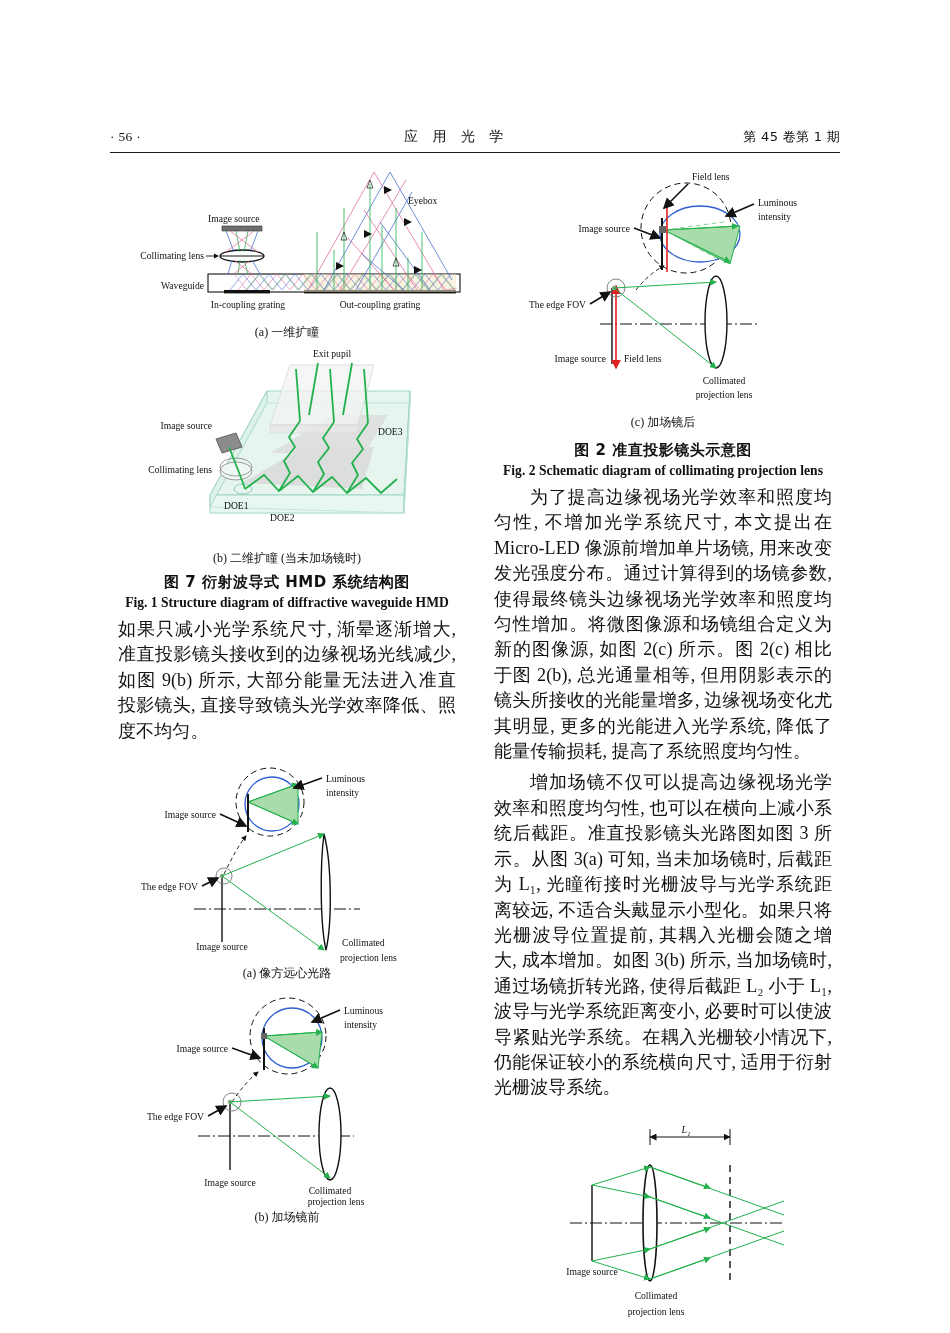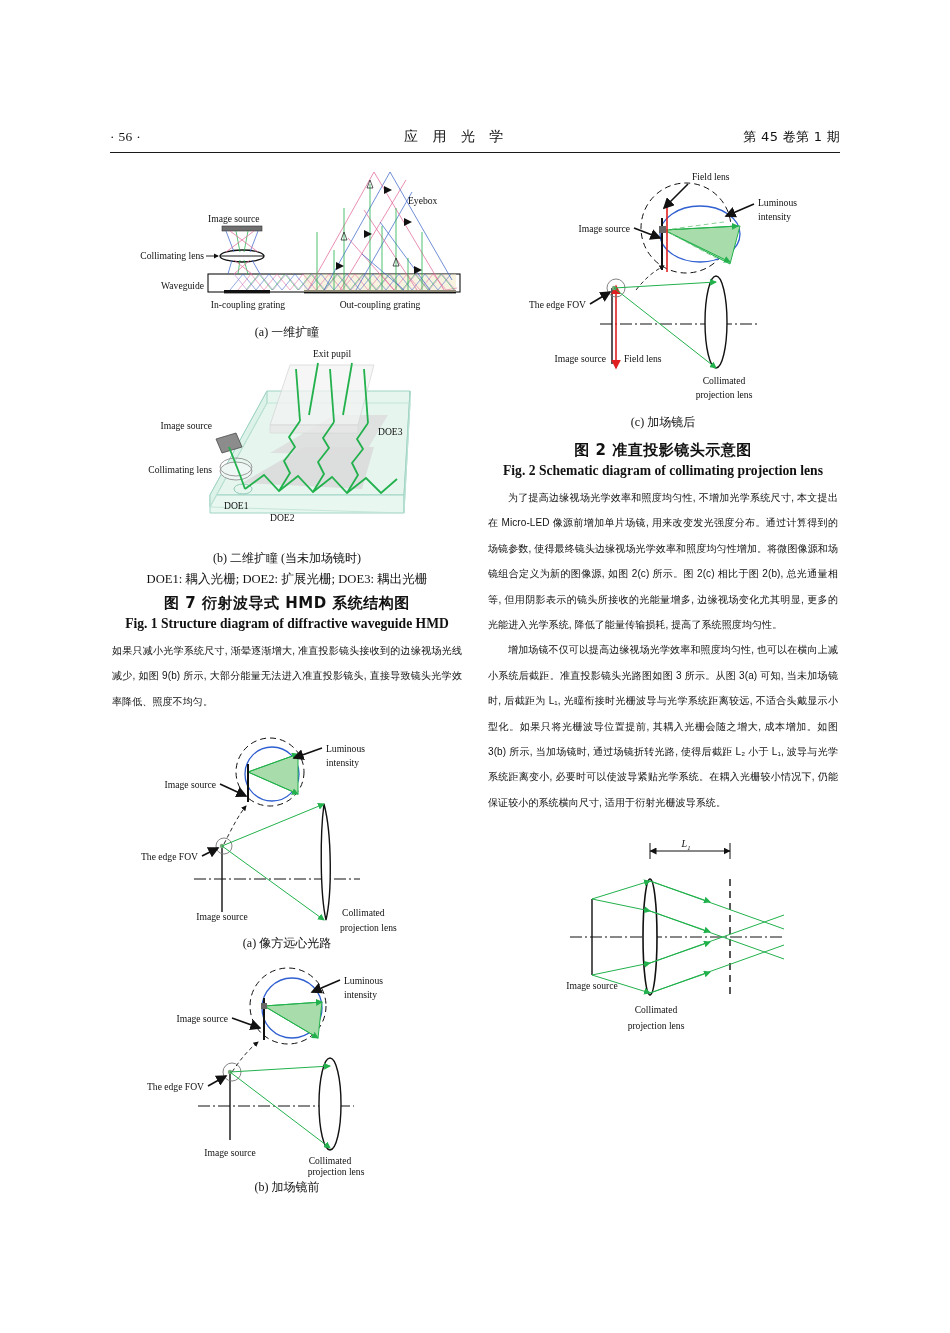--- a/index.html
+++ b/index.html
@@ -57,26 +57,26 @@
   
   .col {
     position: absolute;
     top: 162px;
     width: 350px;
   }
   .col-left  { left: 112px; }
   .col-right { left: 488px; }
 
   p.body {
-    margin: 0;
-    font-size: 10px;
+    margin: 6px;
+    font-size: 18px;
     line-height: 25.4px;
     text-align: justify;
     text-justify: inter-ideograph;
-    font-family: Liberation Sans, sans-serif;
+    font-family: Liberation Serif, serif;
     letter-spacing: 0.1px;
   }
   p.body.indent { text-indent: 2em; }
 
   .cap-cn {
     text-align: center;
     font-size: 15px;
     font-family: "DejaVu Sans", sans-serif;
     font-weight: bold;
     margin: 6px 0 3px 0;
@@ -261,21 +261,20 @@
         <text class="lbl" x="220" y="14" text-anchor="middle">Exit pupil</text>
         <text class="lbl" x="100" y="86" text-anchor="end">Image source</text>
         <text class="lbl" x="100" y="130" text-anchor="end">Collimating lens</text>
         <text class="lbl" x="112" y="166" text-anchor="start">DOE1</text>
         <text class="lbl" x="158" y="178" text-anchor="start">DOE2</text>
         <text class="lbl" x="266" y="92" text-anchor="start">DOE3</text>
       </svg>
       <div class="cap-sub">(b) 二维扩瞳 (当未加场镜时)</div>
     </div>
 
-    <div class="cap-note">DOE1: 耦入光栅; DOE2: 扩展光栅; DOE3: 耦出光栅</div>
     <div class="cap-cn">图 7    衍射波导式 HMD 系统结构图</div>
     <div class="cap-en">Fig. 1    Structure diagram of diffractive waveguide HMD</div>
 
     <p class="body">如果只减小光学系统尺寸, 渐晕逐渐增大, 准直投影镜头接收到的边缘视场光线减少, 如图 9(b) 所示, 大部分能量无法进入准直投影镜头, 直接导致镜头光学效率降低、照度不均匀。</p>
 
     <div class="figwrap" style="margin-top:10px">
       <svg width="350" height="200" viewBox="0 0 350 200">
         <defs>
           <marker id="ah-g" markerWidth="7" markerHeight="7" refX="6" refY="3.5" orient="auto">
             <path d="M0,0 L7,3.5 L0,7 z" fill="#22b14c"></path>

